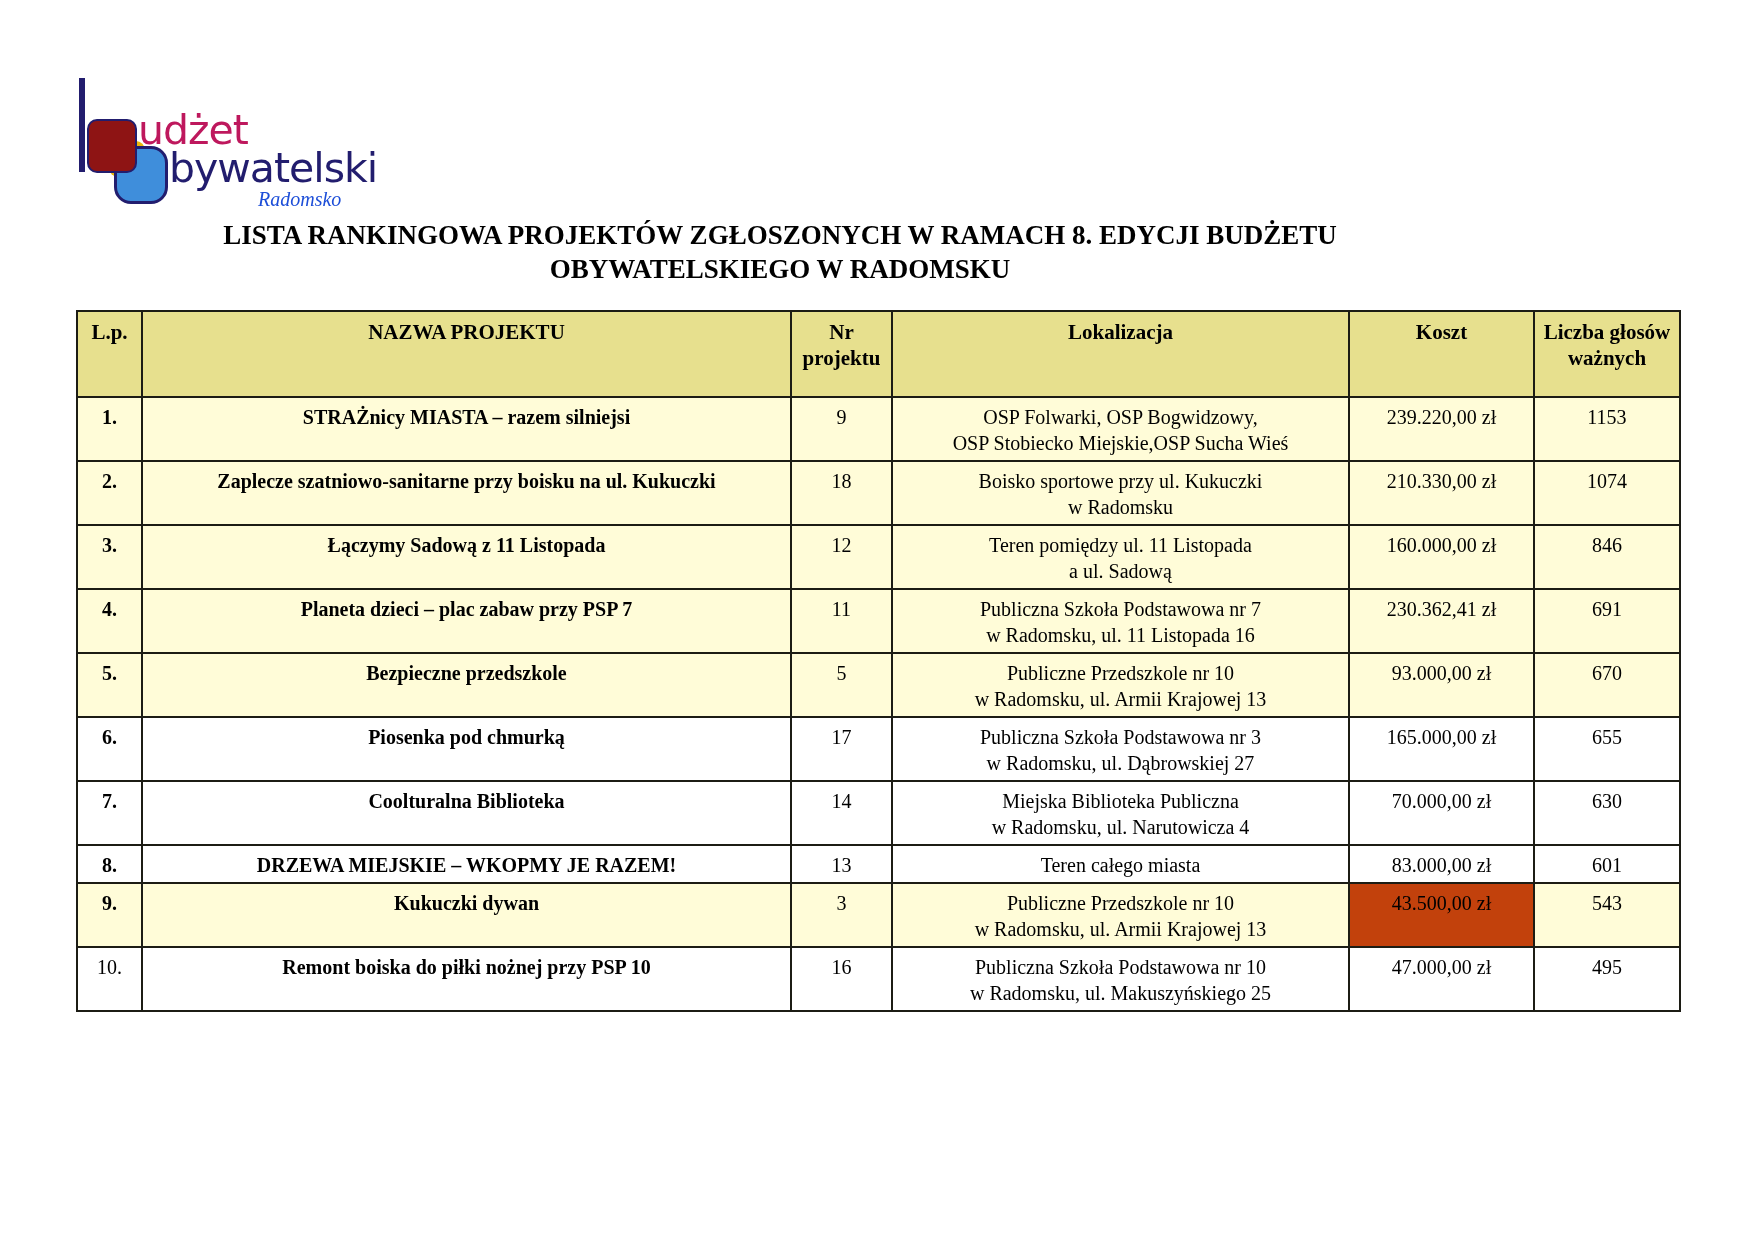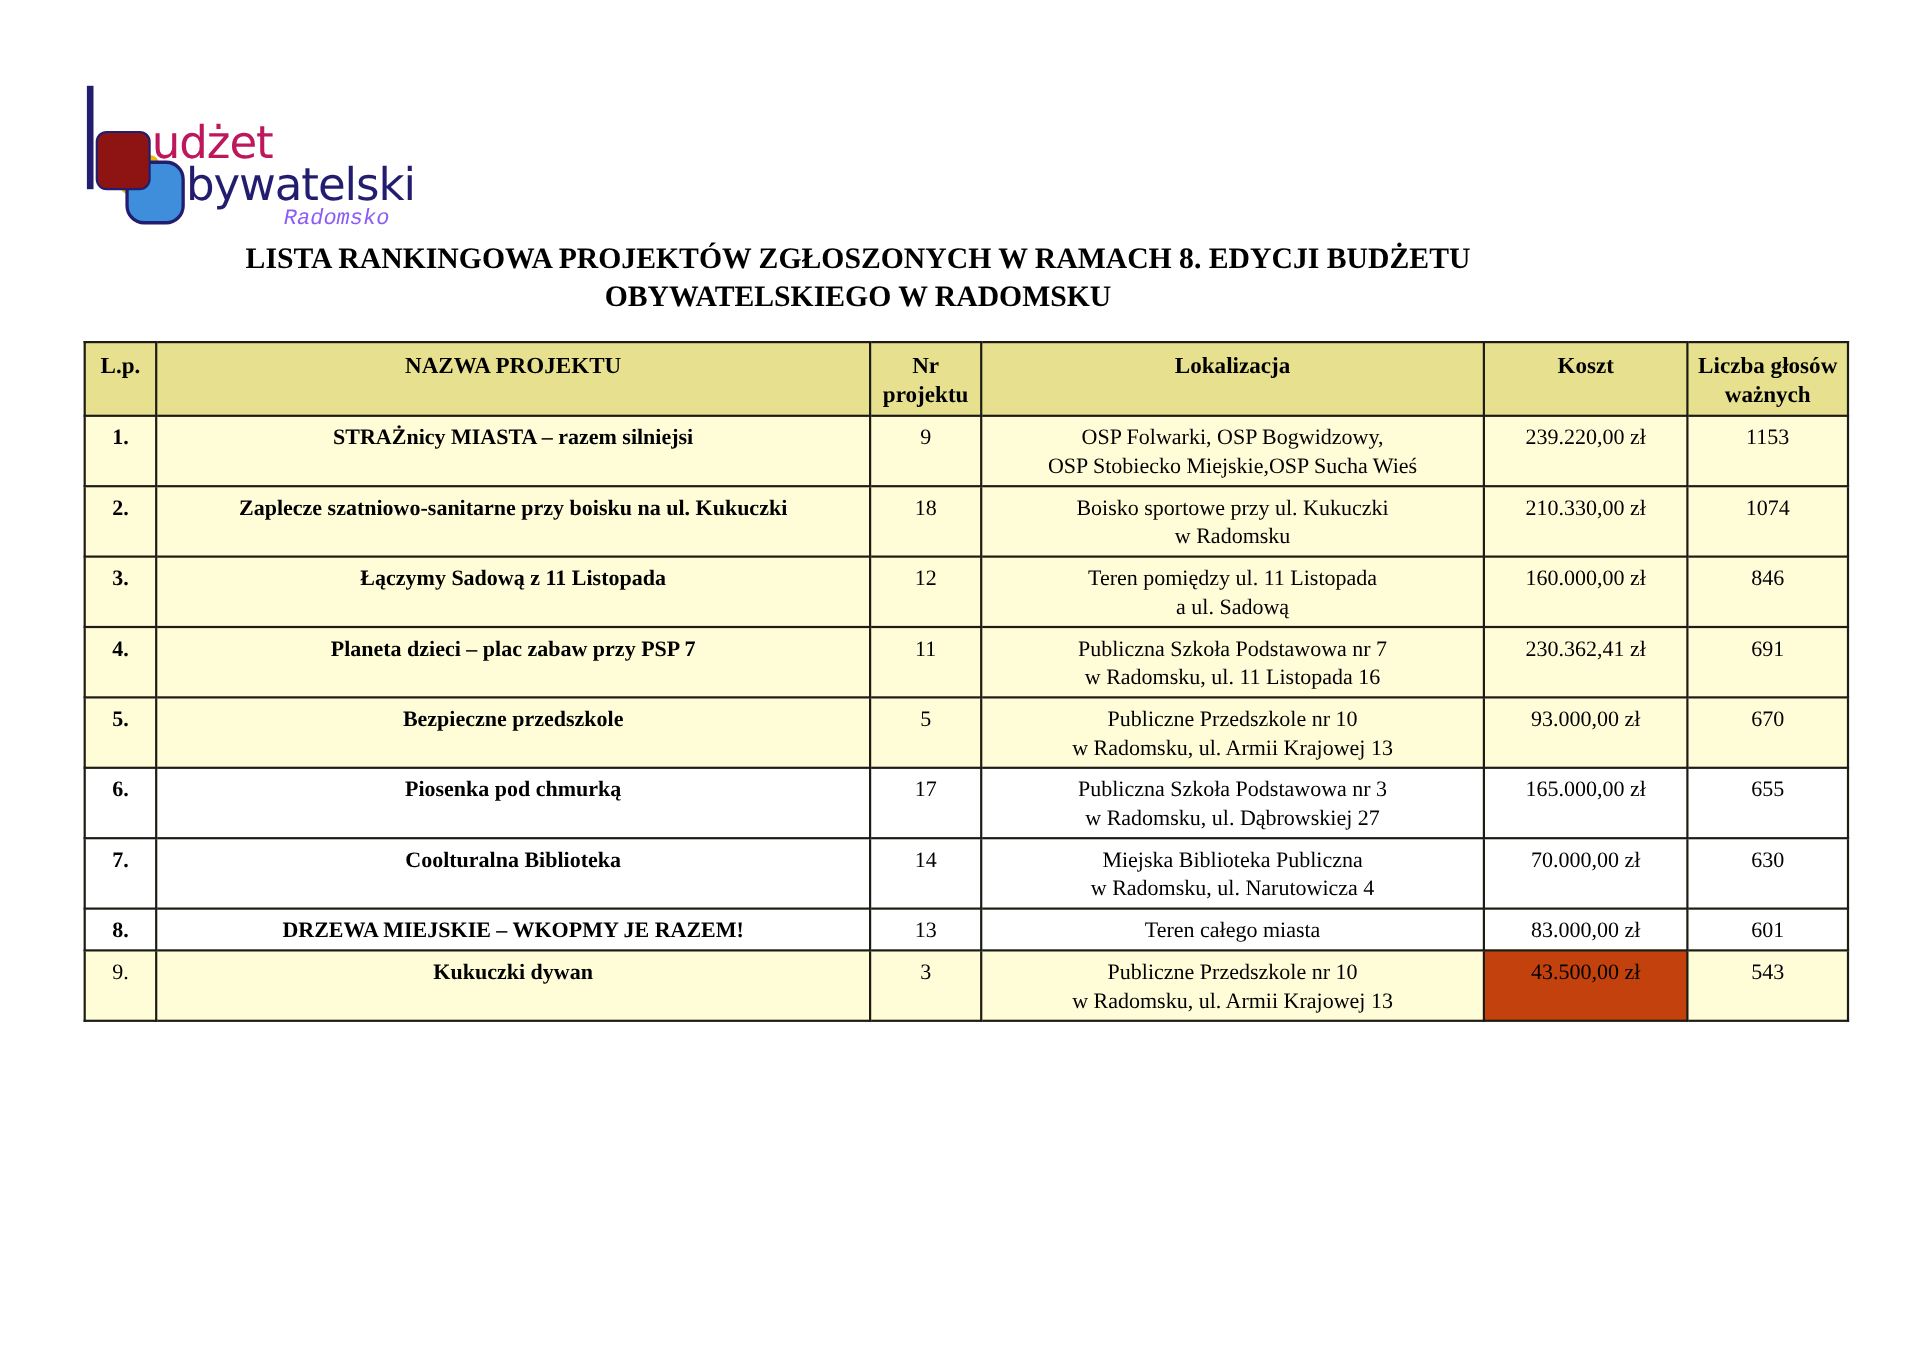--- a/index.html
+++ b/index.html
@@ -18,21 +18,21 @@
   }
 
   
   .logo { position: absolute; left: 75px; top: 62px; width: 360px; height: 155px; }
   .logo-stem   { position: absolute; left: 4px;  top: 16px; width: 6px;  height: 94px; background: #221d6e; }
   .logo-red    { position: absolute; left: 12px; top: 57px; width: 46px; height: 50px; background: #8e1414; border: 2px solid #221d6e; border-radius: 10px; z-index: 3; }
   .logo-yellow { position: absolute; left: 34px; top: 79px; width: 36px; height: 36px; background: #e9b70c; border-radius: 9px;  z-index: 1; }
   .logo-blue   { position: absolute; left: 39px; top: 84px; width: 48px; height: 52px; background: #3f8edb; border: 3px solid #221d6e; border-radius: 17px; z-index: 2; }
   .logo-word1  { position: absolute; left: 63px; top: 48px; font-family: "DejaVu Sans", sans-serif; font-size: 41px; line-height: 1; color: #be185d; letter-spacing: -1px; z-index: 4; }
   .logo-word2  { position: absolute; left: 94px; top: 86px; font-family: "DejaVu Sans", sans-serif; font-size: 41px; line-height: 1; color: #221d6e; letter-spacing: -1px; z-index: 4; }
-  .logo-city   { position: absolute; left: 183px; top: 126px; font-family: Liberation Mono, monospace; font-style: italic; font-size: 20px; color: #8b5cf6; z-index: 4; }
+  .logo-city   { position: absolute; left: 183px; top: 126px; font-family: Liberation Serif, serif; font-style: italic; font-size: 20px; color: #1d4ed8; z-index: 4; }
 
   
   .title {
     position: absolute;
     left: 70px; top: 218px; width: 1420px;
     text-align: center;
     font-weight: bold;
     font-size: 27px;
     line-height: 34px;
     margin: 0;
@@ -51,21 +51,21 @@
   }
   table.ranking th {
     background: #e7e08e;
     font-weight: bold;
     font-size: 21px;
     line-height: 26px;
     vertical-align: top;
     text-align: center;
     padding: 7px 6px 4px 6px;
   }
-  thead tr { height: 67px; margin-left: 35px; }
+  thead tr { height: 86px; margin-left: 35px; }
   table.ranking td {
     font-size: 20px;
     line-height: 26px;
     vertical-align: top;
     text-align: center;
     padding: 6px 4px 4px 4px;
     background: #ffffff;
   }
   tbody tr.tall  { height: 62px; }
   tbody tr.short { height: 36px; }
@@ -187,16 +187,25 @@
   </tr>
         <tr class="tall">
     <td class="col-lp" style="background: rgb(255, 252, 216);">9.</td>
     <td class="col-name" style="background: rgb(255, 252, 216);">Kukuczki dywan</td>
     <td class="col-nr" style="background: rgb(255, 252, 216);">3</td>
     <td class="col-loc" style="background: rgb(255, 252, 216);">Publiczne Przedszkole nr 10
 w Radomsku, ul. Armii Krajowej 13</td>
     <td class="col-cost" style="background: #c2410c;">43.500,00 zł</td>
     <td class="col-votes" style="background: rgb(255, 252, 216);">543</td>
   </tr>
+        <tr class="tall">
+    <td class="col-lp">10.</td>
+    <td class="col-name">Remont boiska do piłki nożnej przy PSP 10</td>
+    <td class="col-nr">16</td>
+    <td class="col-loc">Publiczna Szkoła Podstawowa nr 10
+w Radomsku, ul. Makuszyńskiego 25</td>
+    <td class="col-cost">47.000,00 zł</td>
+    <td class="col-votes">495</td>
+  </tr>
       </tbody>
   </table>
 
 </div>
 
 </body></html>

